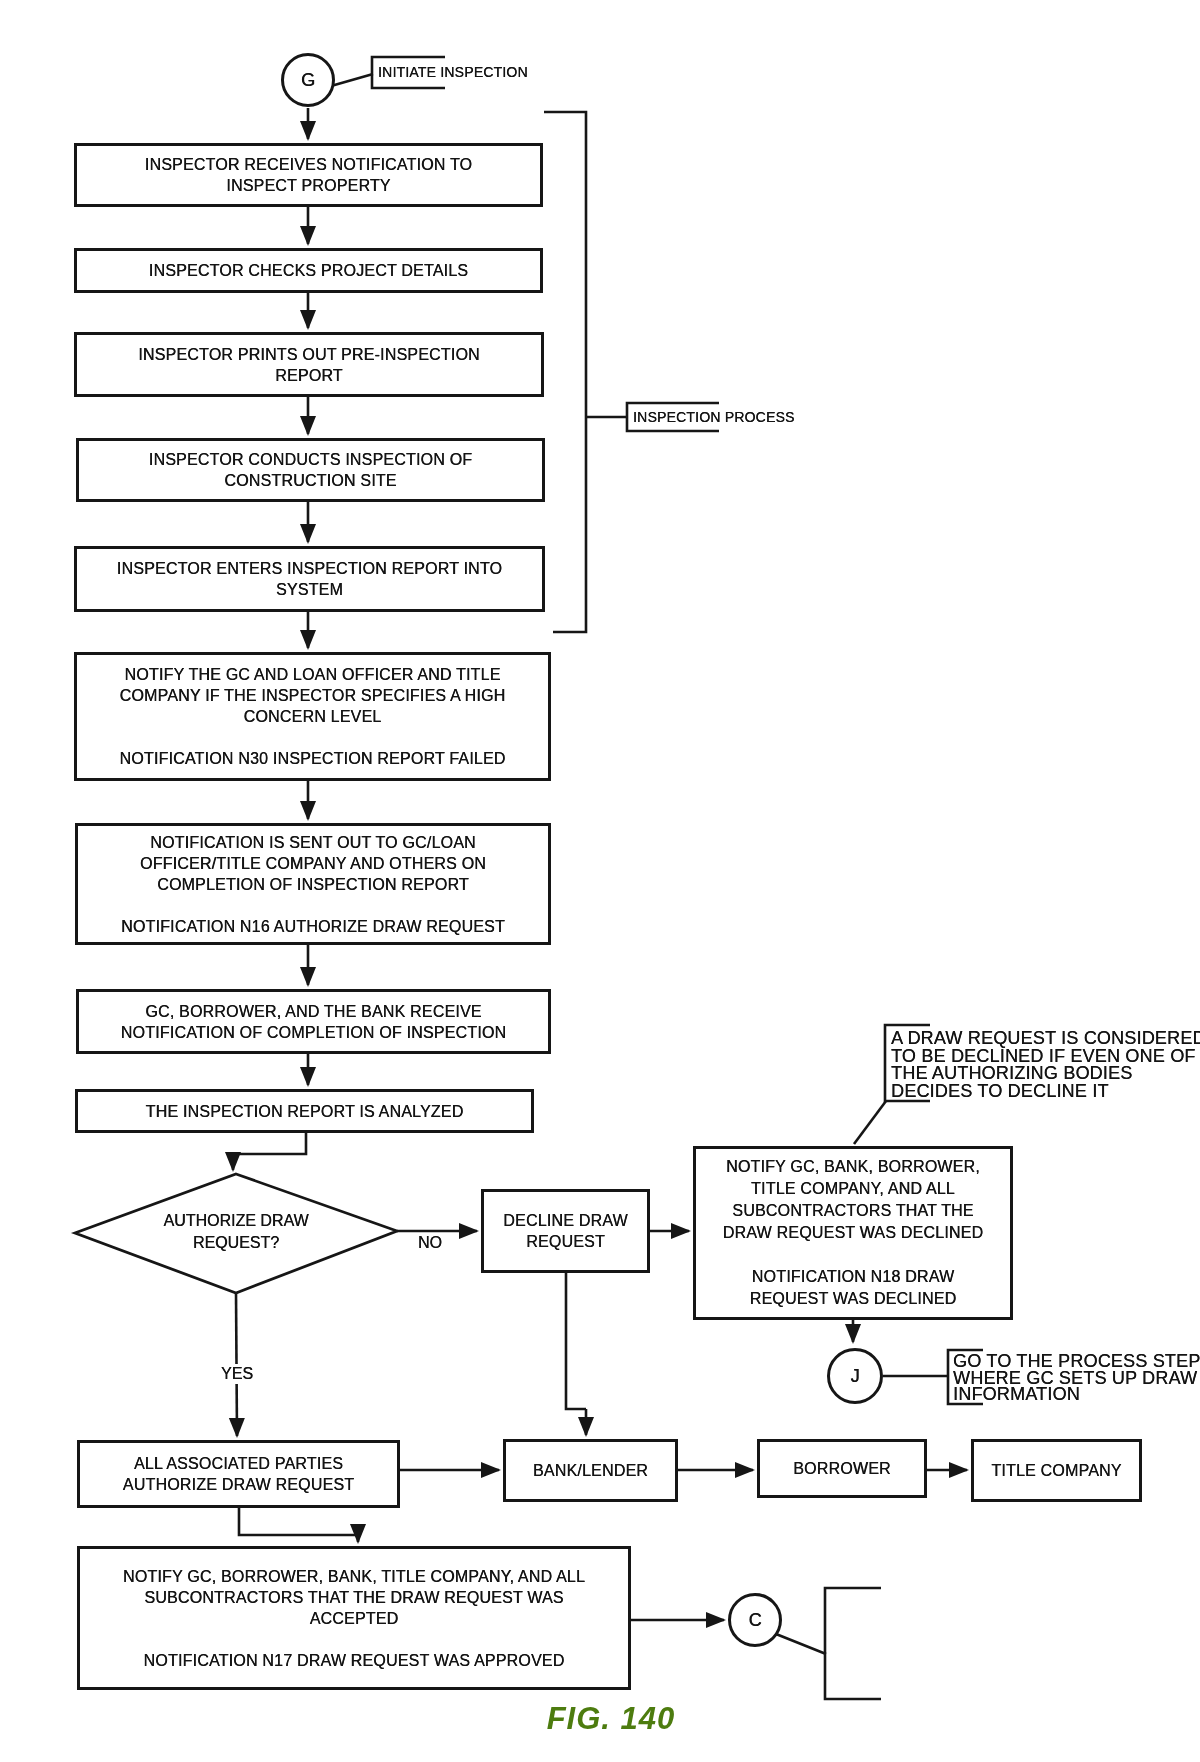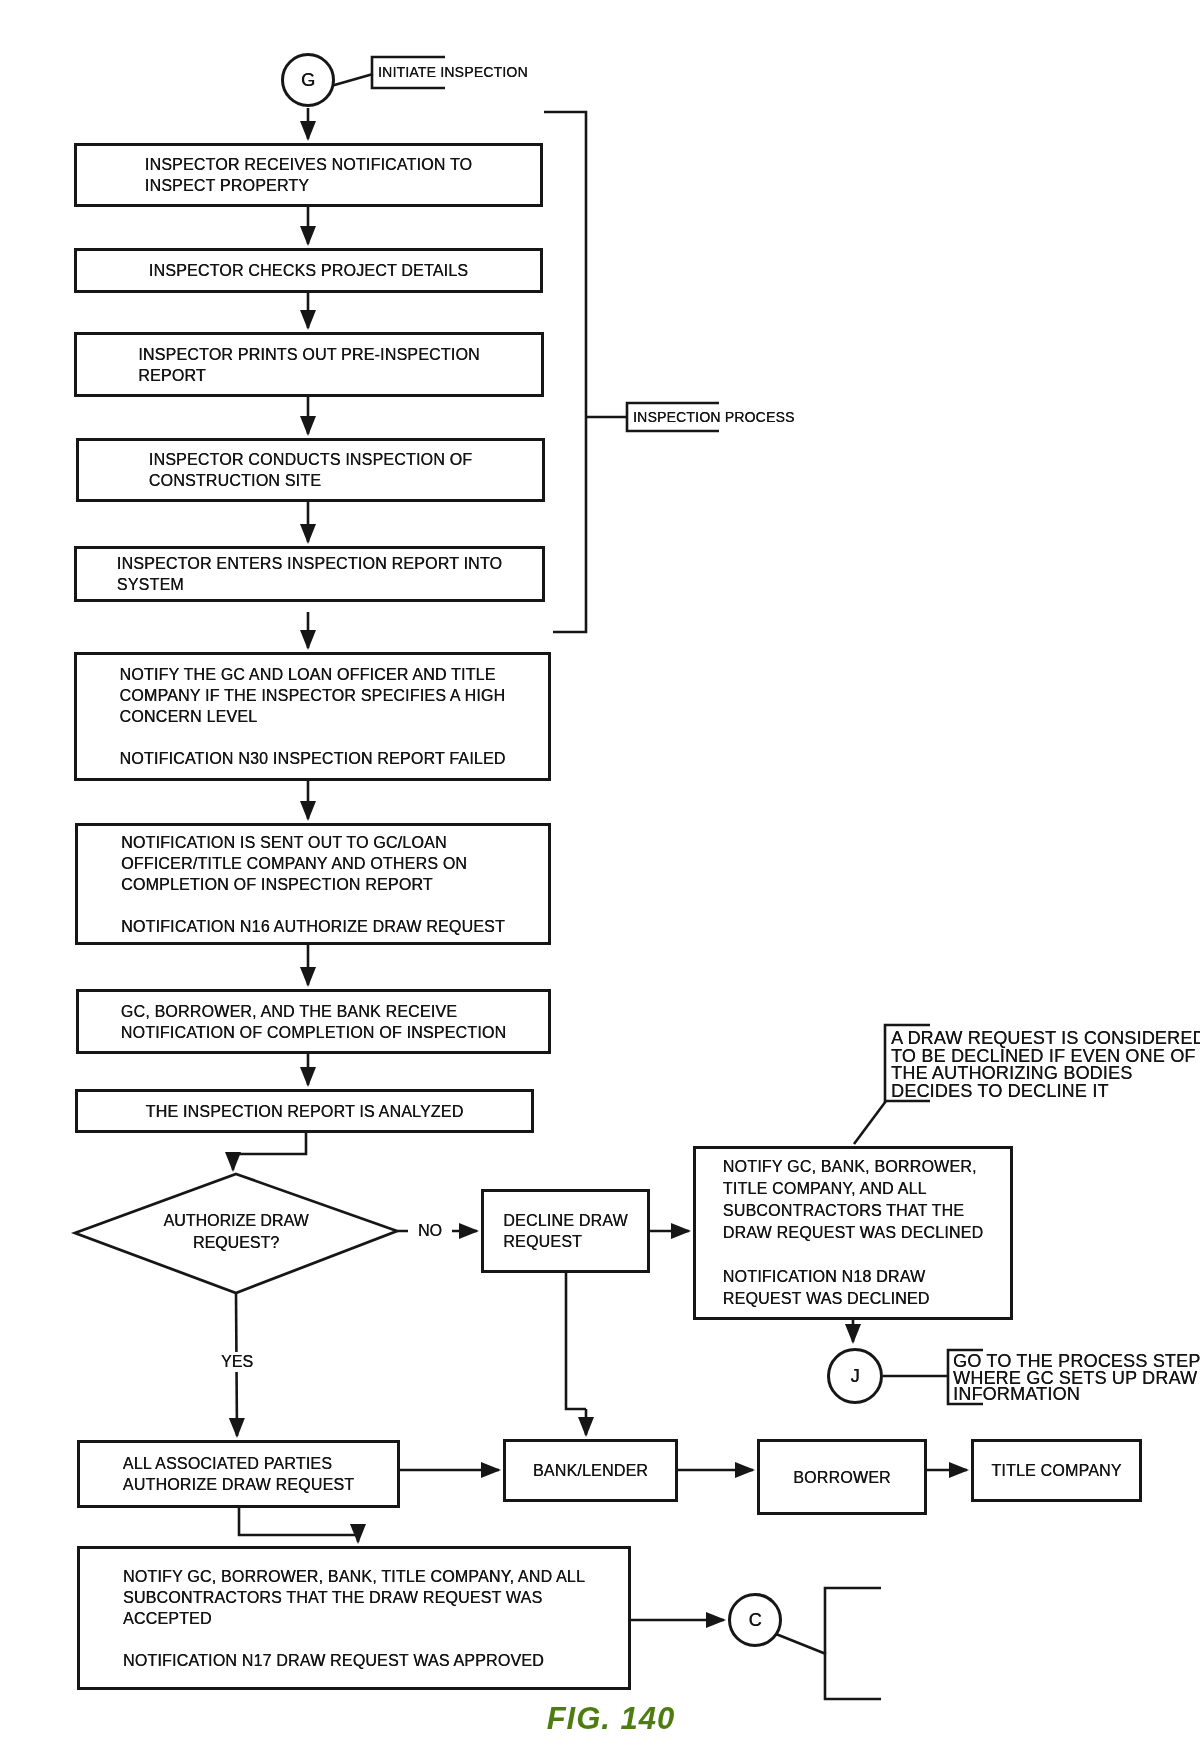--- a/index.html
+++ b/index.html
@@ -6,41 +6,41 @@
   .canvas{
     position:relative;width:1200px;height:1762px;margin:0 auto;
     background:#ffffff;overflow:hidden;
     font-family:"Liberation Sans","DejaVu Sans",sans-serif;
     color:#141414;
   }
   .lines{position:absolute;left:0;top:0;width:1200px;height:1762px;}
   .box{
     position:absolute;box-sizing:border-box;border:3px solid #161616;
     background:#fff;display:flex;align-items:center;justify-content:center;
-    white-space:pre-line;
+    text-align:center;white-space:pre-line;
     font-size:16px;line-height:21px;letter-spacing:.2px;
     text-shadow:.3px 0 0 currentColor;padding:2px 6px;
   }
   .circle{
     position:absolute;box-sizing:border-box;border:3px solid #161616;
     background:#fff;border-radius:50%;
     display:flex;align-items:center;justify-content:center;
     font-size:18px;text-shadow:.4px 0 0 currentColor;
   }
   .note{
     position:absolute;white-space:pre;font-size:18px;line-height:17px;
     text-shadow:.25px 0 0 currentColor;letter-spacing:.2px;
   }
   .tag{
     position:absolute;white-space:pre;font-size:14px;line-height:17px;
     text-shadow:.25px 0 0 currentColor;letter-spacing:.2px;
   }
   .branch{
     position:absolute;background:#fff;text-align:center;
-    font-size:16px;line-height:20px;text-shadow:.3px 0 0 currentColor;
+    font-size:16px;line-height:20px;text-shadow:.3px 0 0 currentColor;margin-top:12px;
   }
   .dtext{
     position:absolute;text-align:center;white-space:pre-line;
     font-size:16px;line-height:22px;text-shadow:.3px 0 0 currentColor;
   }
   .caption{
     position:absolute;font-size:31px;font-weight:bold;font-style:italic;
     text-align:center;letter-spacing:1px;color:#4d7c0f;
   }
 </style>
@@ -115,21 +115,21 @@
   <div class="tag" style="left:378px;top:64px">INITIATE INSPECTION</div>
   <div class="tag" style="left:633px;top:409px">INSPECTION PROCESS</div>
 
   <div class="box" style="left:74px;top:143px;width:469px;height:64px">INSPECTOR RECEIVES NOTIFICATION TO
 INSPECT PROPERTY</div>
   <div class="box" style="left:74px;top:332px;width:470px;height:65px">INSPECTOR PRINTS OUT PRE-INSPECTION
 REPORT</div>
   <div class="box" style="left:74px;top:248px;width:469px;height:45px">INSPECTOR CHECKS PROJECT DETAILS</div>
   <div class="box" style="left:76px;top:438px;width:469px;height:64px">INSPECTOR CONDUCTS INSPECTION OF
 CONSTRUCTION SITE</div>
-  <div class="box" style="left:74px;top:546px;width:471px;height:56px">INSPECTOR ENTERS INSPECTION REPORT INTO
+  <div class="box" style="left:74px;top:546px;width:471px;height:66px">INSPECTOR ENTERS INSPECTION REPORT INTO
 SYSTEM</div>
   <div class="box" style="left:74px;top:652px;width:477px;height:129px">NOTIFY THE GC AND LOAN OFFICER AND TITLE
 COMPANY IF THE INSPECTOR SPECIFIES A HIGH
 CONCERN LEVEL
 
 NOTIFICATION N30 INSPECTION REPORT FAILED</div>
   <div class="box" style="left:75px;top:823px;width:476px;height:122px">NOTIFICATION IS SENT OUT TO GC/LOAN
 OFFICER/TITLE COMPANY AND OTHERS ON
 COMPLETION OF INSPECTION REPORT
 
@@ -147,21 +147,21 @@
 TITLE COMPANY, AND ALL
 SUBCONTRACTORS THAT THE
 DRAW REQUEST WAS DECLINED
 
 NOTIFICATION N18 DRAW
 REQUEST WAS DECLINED</div>
 
   <div class="box" style="left:503px;top:1439px;width:175px;height:63px">BANK/LENDER</div>
   <div class="box" style="left:77px;top:1440px;width:323px;height:68px">ALL ASSOCIATED PARTIES
 AUTHORIZE DRAW REQUEST</div>
-  <div class="box" style="left:757px;top:1439px;width:170px;height:76px">BORROWER</div>
+  <div class="box" style="left:757px;top:1439px;width:170px;height:59px">BORROWER</div>
   <div class="box" style="left:971px;top:1439px;width:171px;height:63px">TITLE COMPANY</div>
   <div class="box" style="left:77px;top:1546px;width:554px;height:144px">NOTIFY GC, BORROWER, BANK, TITLE COMPANY, AND ALL
 SUBCONTRACTORS THAT THE DRAW REQUEST WAS
 ACCEPTED
 
 NOTIFICATION N17 DRAW REQUEST WAS APPROVED</div>
 
   <div class="branch" style="left:408px;top:1221px;width:44px">NO</div>
   <div class="branch" style="left:215px;top:1352px;width:44px">YES</div>
 

